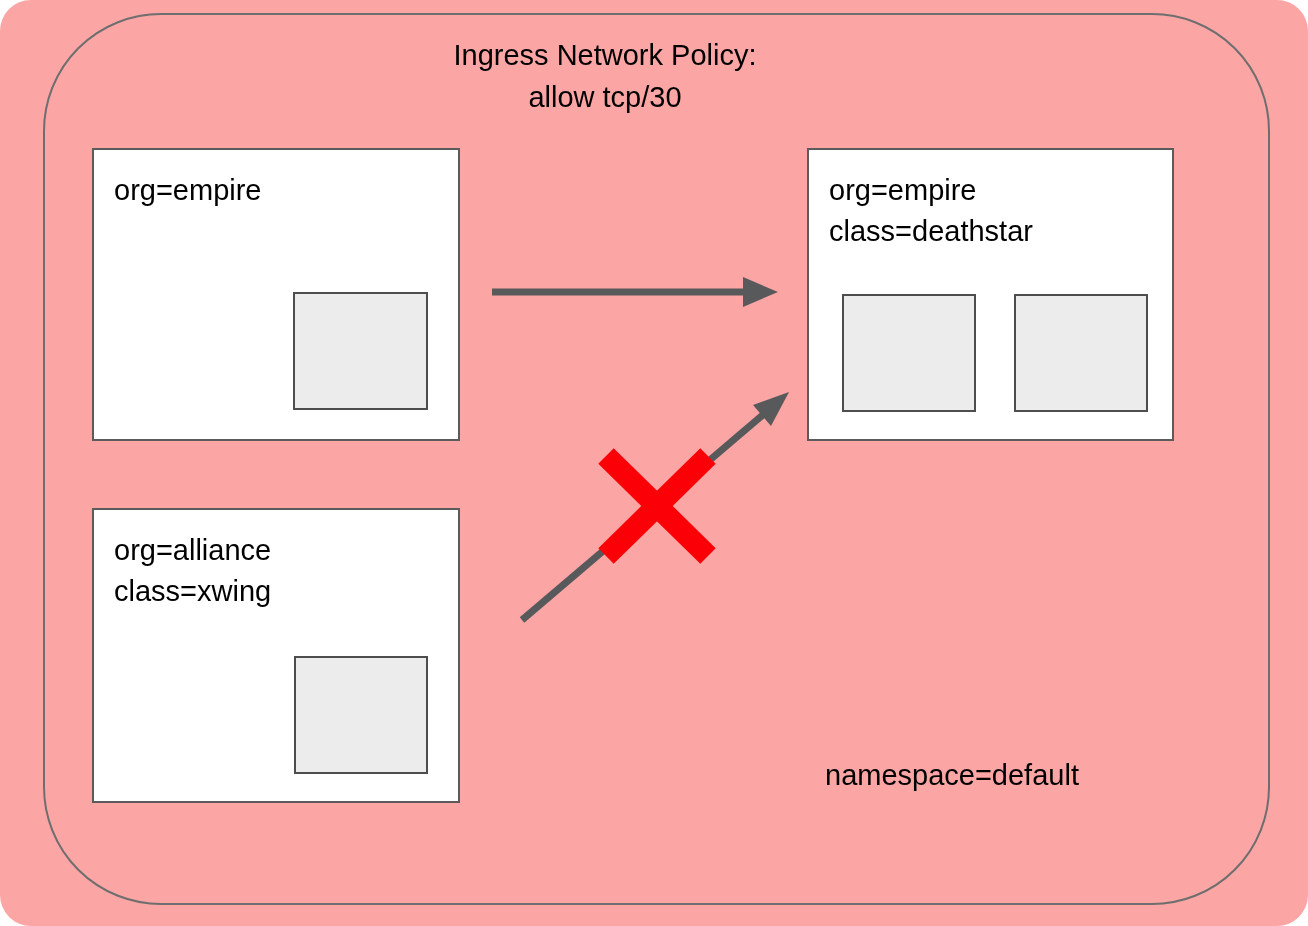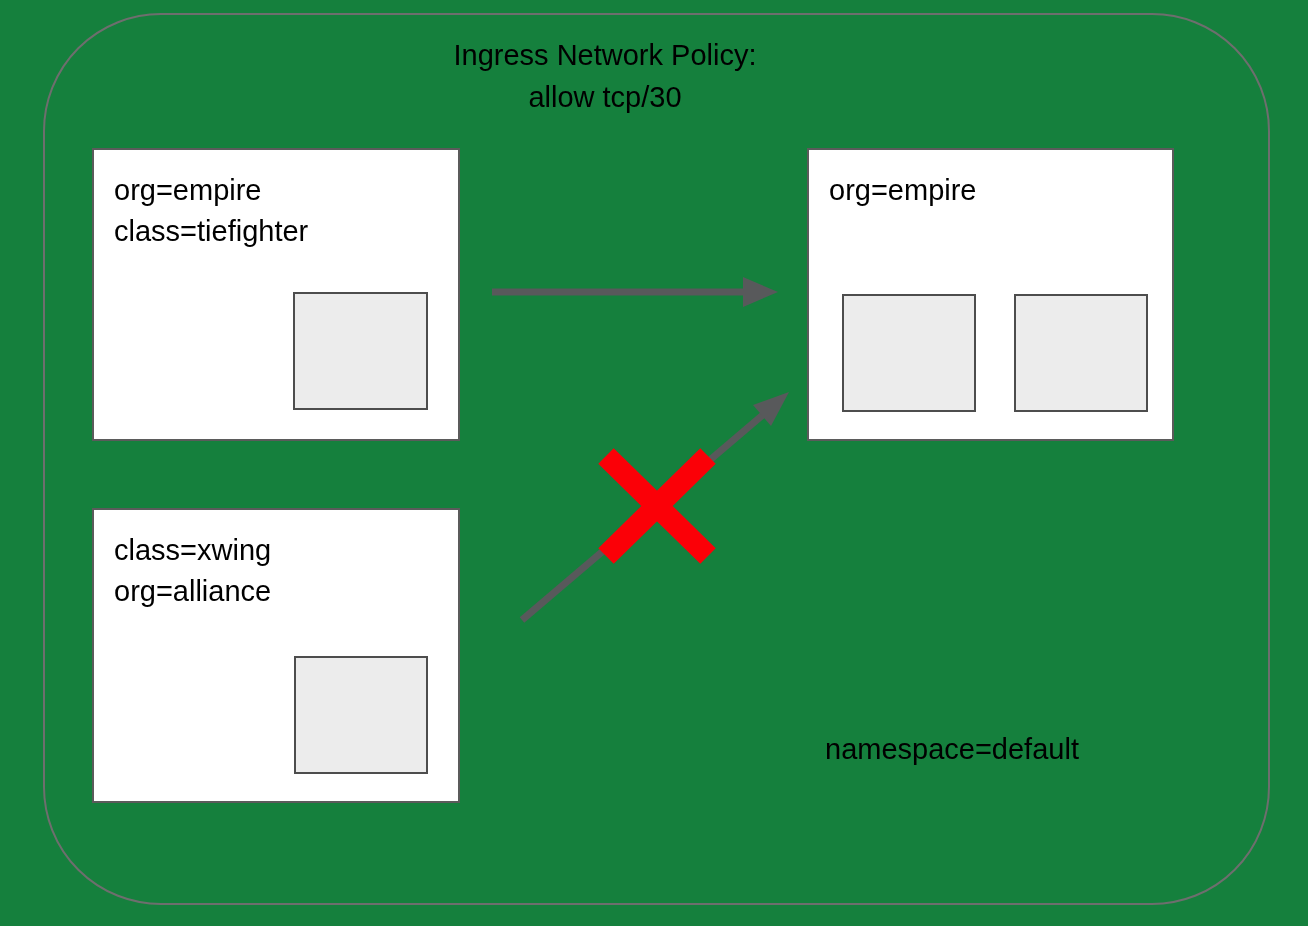--- a/index.html
+++ b/index.html
@@ -5,22 +5,23 @@
   * { margin: 0; padding: 0; box-sizing: border-box; }
   html, body { background: #ffffff; }
   body {
     font-family: "Liberation Sans", "DejaVu Sans", sans-serif;
     color: var(--text, #000000);
   }
   .canvas {
     position: relative;
     width: 1308px;
     height: 926px;
-    background: #15803d;
+    background: #fca5a5;
     overflow: hidden;
+    border-radius: 31px;
   }
   
   .namespace-boundary {
     position: absolute;
     left: 43px; top: 13px;
     width: 1227px; height: 892px;
     border: 2px solid var(--outer-border, #6e6e6e);
     border-radius: 118px;
     background: transparent;
   }
@@ -78,57 +79,57 @@
   }
   .blocked-x-stroke {
     stroke: var(--blocked-x, #fb0007);
     stroke-width: 22;
     stroke-linecap: butt;
     fill: none;
   }
   
   .namespace-label {
     position: absolute;
-    left: 825px; top: 730px;
+    left: 825px; top: 756px;
     font-size: 29px;
     line-height: 38px;
     white-space: nowrap;
   }
 </style>
 </head>
 <body>
 
 <div class="canvas">
 
   <div class="namespace-boundary"></div>
 
   <div class="policy-title">
     <div>Ingress Network Policy:</div>
     <div>allow tcp/30</div>
   </div>
 
   <div class="node node-tiefighter">
     <div class="node-labels">
       <div>org=empire</div>
-      <div>class=tiefighter</div>
     </div>
   </div>
   <div class="pod pod-tiefighter"></div>
 
   <div class="node node-xwing">
     <div class="node-labels">
+      <div>org=alliance</div>
       <div>class=xwing</div>
-      <div>org=alliance</div>
     </div>
   </div>
   <div class="pod pod-xwing"></div>
 
   <div class="node node-deathstar">
     <div class="node-labels">
       <div>org=empire</div>
+      <div>class=deathstar</div>
     </div>
   </div>
   <div class="pod pod-deathstar1"></div>
   <div class="pod pod-deathstar2"></div>
 
   <svg class="edges-layer" viewBox="0 0 1308 926" xmlns="http://www.w3.org/2000/svg">
 
     <g>
       <line class="edge-line" x1="492" y1="292" x2="744" y2="292"></line>
       <polygon class="edge-head" points="743,277 778,292 743,307"></polygon>

